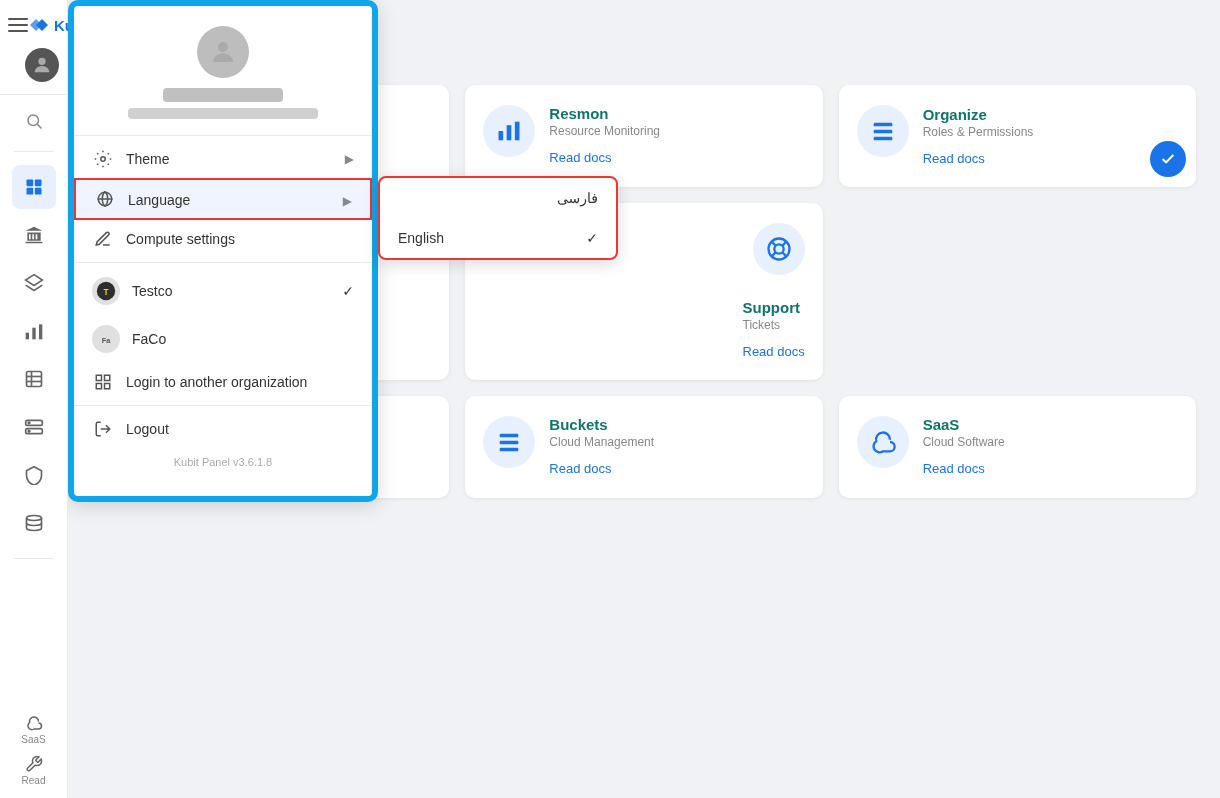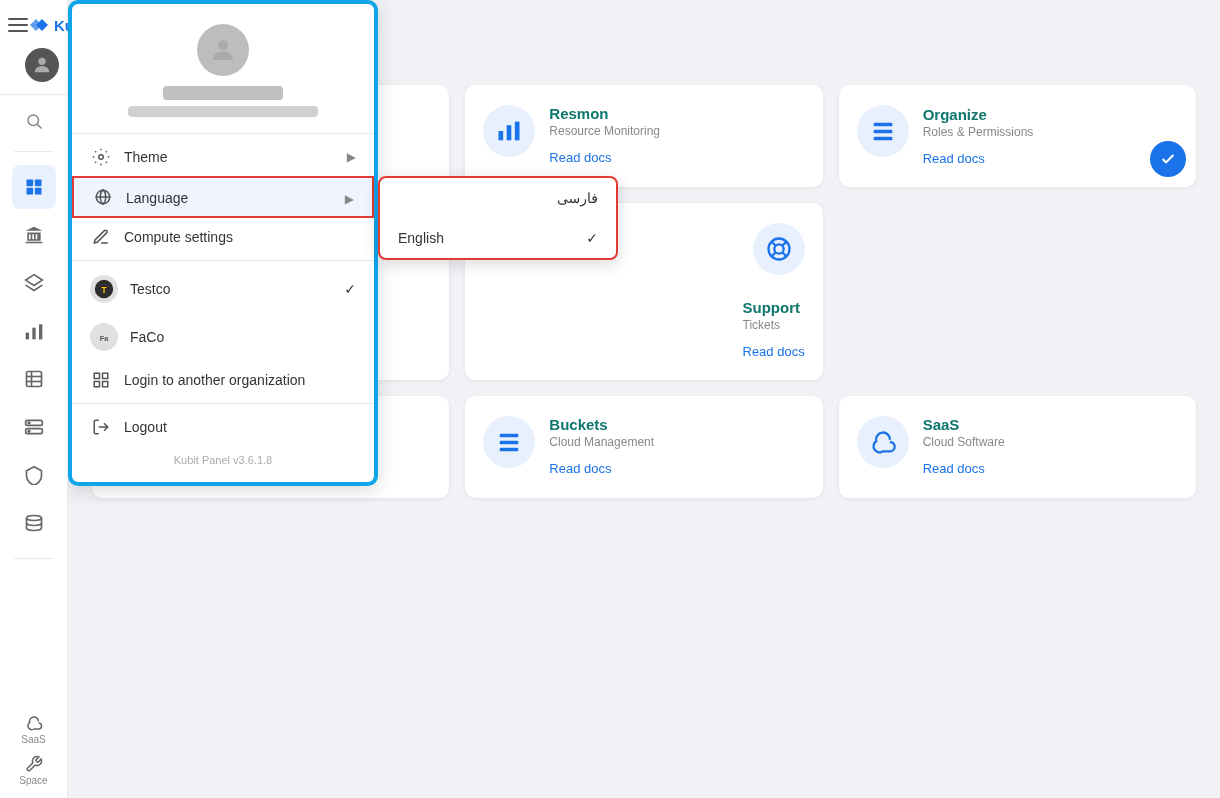--- a/index.html
+++ b/index.html
@@ -64,22 +64,22 @@
 
     .dropdown-menu {
       position: absolute;
       top: 56px;
       left: 0;
       width: 310px;
       background: #fff;
       border-radius: 10px;
       box-shadow: 0 4px 20px rgba(0,0,0,0.15);
       z-index: 200;
-      padding: 12px 0 12px 0;
-      border: 4px solid #0ea5e9;
+      padding: 12px 0 24px 0;
+      border: 6px solid #0ea5e9;
     }
 
     .dropdown-header {
       display: flex;
       flex-direction: column;
       align-items: center;
       padding: 8px 16px 16px 16px;
       border-bottom: 1px solid #e8eaed;
       margin-bottom: 4px;
     }
@@ -439,21 +439,21 @@
       <div class="ls-nav-item-with-label">
         <svg width="18" height="18" viewBox="0 0 24 24" fill="none" stroke="#666" stroke-width="2">
           <path d="M18 10a6 6 0 10-11.8 1.4A5 5 0 1012 20h6a4 4 0 000-8"></path>
         </svg>
         <span class="ls-nav-label">SaaS</span>
       </div>
       <div class="ls-nav-item-with-label">
         <svg width="18" height="18" viewBox="0 0 24 24" fill="none" stroke="#666" stroke-width="2">
           <path d="M14.7 6.3a1 1 0 000 1.4l1.6 1.6a1 1 0 001.4 0l3.77-3.77a6 6 0 01-7.94 7.94l-6.91 6.91a2.12 2.12 0 01-3-3l6.91-6.91a6 6 0 017.94-7.94l-3.76 3.76z"></path>
         </svg>
-        <span class="ls-nav-label">Space</span>
+        <span class="ls-nav-label">Read</span>
       </div>
     </div>
   </div>
 
   <div class="main-area">
 
     <div class="main-page">
       <div class="page-title">Home</div>
       <div class="page-subtitle">Your favorite pages</div>
 

